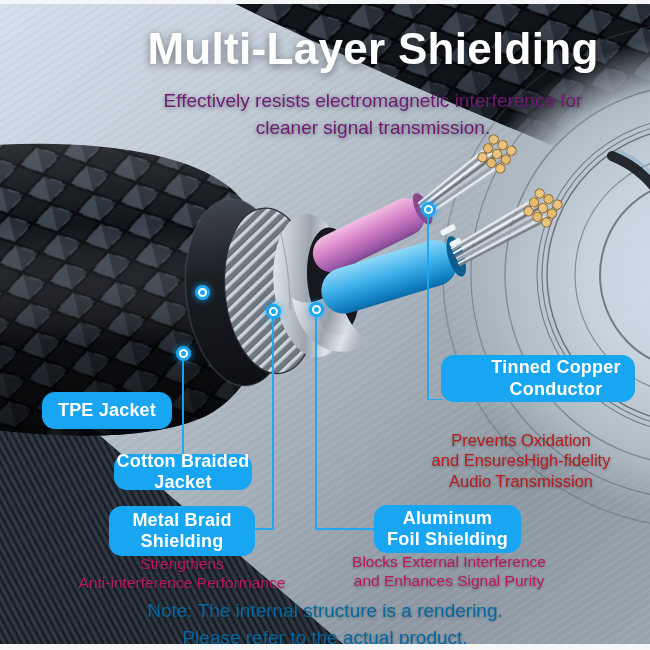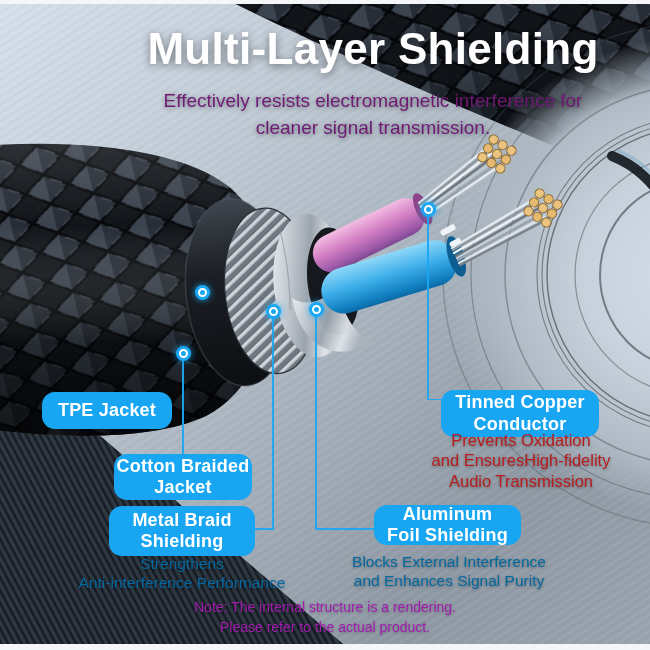--- a/index.html
+++ b/index.html
@@ -19,28 +19,28 @@
   .subtitle{top:88px;font-size:19px;font-weight:400;line-height:1.42;color:#701a75;
          white-space:pre-line;text-shadow:0 1px 5px rgba(0,0,0,.45);}
 
   .pill{
     position:absolute;z-index:6;display:flex;align-items:center;justify-content:center;
     background:var(--callout-blue,#18a5f1);color:#fff;border-radius:13px;
     font-size:18px;font-weight:600;line-height:1.17;text-align:center;
     white-space:pre-line;letter-spacing:.2px;
   }
   .desc{
-    position:absolute;z-index:6;color:#0369a1;font-size:15.5px;font-weight:500;
+    position:absolute;z-index:6;color:#be185d;font-size:15.5px;font-weight:500;
     line-height:1.22;text-align:center;white-space:pre-line;
     text-shadow:0 1px 3px rgba(0,0,0,.35);
   }
   .desc-lg{font-size:16.5px;line-height:1.24;color:#b91c1c;}
   .note{
     position:absolute;left:0;top:598px;width:650px;z-index:6;text-align:center;
-    color:#a21caf;font-size:14px;line-height:1.4;white-space:pre-line;
+    color:#0369a1;font-size:19px;line-height:1.4;white-space:pre-line;
     text-shadow:0 1px 3px rgba(0,0,0,.3);
   }
   .marker{
     position:absolute;z-index:7;width:15px;height:15px;border-radius:50%;
     background:var(--marker-blue,#1ba7f3);display:flex;align-items:center;justify-content:center;
     box-shadow:0 0 7px rgba(27,167,243,.9);
   }
   .marker span{display:block;width:9px;height:9px;border-radius:50%;
     border:2px solid #fff;background:var(--marker-blue,#1ba7f3);box-sizing:border-box;}
   .cline{position:absolute;z-index:6;background:var(--marker-blue,#1ba7f3);opacity:.95;}
@@ -258,27 +258,27 @@
 
   <div class="cline" style="left:182.2px;top:360px;width:1.6px;height:95px;"></div>
   <div class="cline" style="left:272.2px;top:318px;width:1.6px;height:211px;"></div>
   <div class="cline" style="left:253px;top:528.2px;width:21px;height:1.6px;"></div>
   <div class="cline" style="left:315.2px;top:316px;width:1.6px;height:214px;"></div>
   <div class="cline" style="left:316px;top:528.2px;width:60px;height:1.6px;"></div>
   <div class="cline" style="left:427.2px;top:216px;width:1.6px;height:184px;"></div>
   <div class="cline" style="left:428px;top:398.7px;width:15px;height:1.6px;"></div>
 
   <div class="pill" style="left:42px;top:392px;width:130px;height:37px;">TPE Jacket</div>
-  <div class="pill" style="left:114px;top:454px;width:138px;height:46px;">Cotton Braided
+  <div class="pill" style="left:114px;top:454px;width:138px;height:36px;">Cotton Braided
 Jacket</div>
   <div class="pill" style="left:109px;top:506px;width:146px;height:50px;">Metal Braid
 Shielding</div>
-  <div class="pill" style="left:374px;top:505px;width:147px;height:40px;">Aluminum
+  <div class="pill" style="left:374px;top:505px;width:147px;height:48px;">Aluminum
 Foil Shielding</div>
-  <div class="pill" style="left:441px;top:390px;width:158px;height:47px;">Tinned Copper
+  <div class="pill" style="left:441px;top:355px;width:158px;height:47px;padding-left:36px;">Tinned Copper
 Conductor</div>
 
   <div class="desc" style="left:57px;top:555px;width:250px;">Strengthens
 Anti-interference Performance</div>
   <div class="desc" style="left:324px;top:553px;width:250px;">Blocks External Interference
 and Enhances Signal Purity</div>
   <div class="desc desc-lg" style="left:411px;top:430px;width:220px;">Prevents Oxidation
 and EnsuresHigh-fidelity
 Audio Transmission</div>
 

